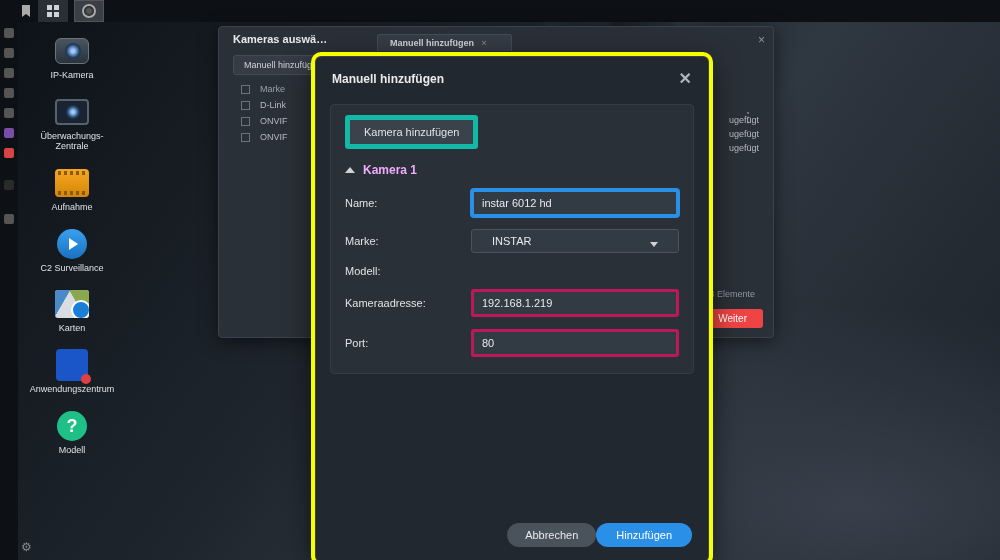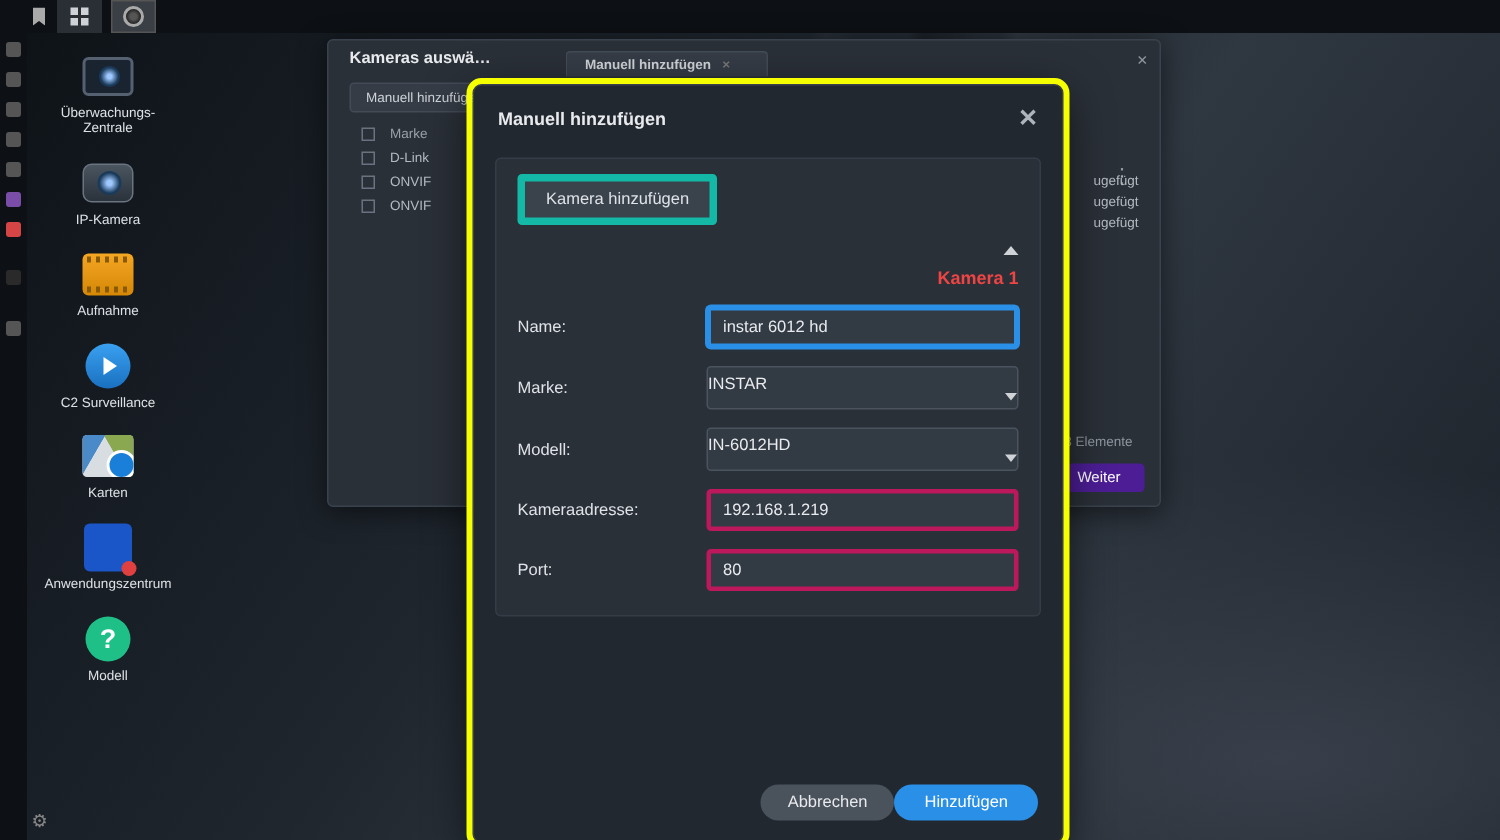--- a/index.html
+++ b/index.html
@@ -67,40 +67,40 @@
   .wiz-left{ width:260px; }
   .wiz-tab{ display:inline-block; background:#353c46; border:1px solid #434b56; padding:4px 10px; font-size:9px; border-radius:3px; color:#cfd3d8;}
   .wiz-table{ margin-top:6px; }
   .wiz-row{ display:flex; align-items:center; gap:10px; padding:3px 8px; font-size:9px; color:#b5bac1;}
   .wiz-row.hd{ color:#9aa0a8;}
   .chk{ width:9px; height:9px; border:1px solid #6a7280;}
   .wizard-right{ position:absolute; top:86px; right:14px; font-size:9px; color:#b5bac1; text-align:center;}
   .wiz-status{ padding:2px 0;}
   .wiz-els{ position:absolute; right:18px; top:262px; font-size:9px; color:#8f96a0;}
   .wiz-next{ position:absolute; right:10px; top:282px; }
-  .btn-primary{ background:#4c1d95; color:#fff; border:none; border-radius:3px; padding:4px 16px; font-size:10px;}
+  .btn-primary{ background:#ef4444; color:#fff; border:none; border-radius:3px; padding:4px 16px; font-size:10px;}
   .wiz-tabtop{ position:absolute; top:7px; left:158px; background:#353c46; border:1px solid #434b56; border-bottom:none; padding:3px 24px 3px 12px; font-size:9px; border-radius:3px 3px 0 0;font-weight:bold;}
   .wizard-close{position:absolute;top:6px;right:8px;color:#8f96a0;font-size:12px;}
   .wizard .dots{position:absolute;top:88px;right:18px;color:#8f96a0;font-size:14px;line-height:0.4;}
   
   
   .manual { position:absolute; top:34px; left:297px; width:394px; height:506px; background:#222830; border:1px solid #3a434d; border-radius:6px; box-shadow:0 8px 30px rgba(0,0,0,0.7); outline:4px solid #f5ff00; outline-offset:0px;}
   .manual-header{ display:flex; align-items:center; padding:12px 16px; font-size:12px; font-weight:600; color:#e8eaed;}
   .manual-header .x{ margin-left:auto; color:#aeb4bc; font-size:16px; cursor:pointer;}
   .manual-body{ padding:4px 14px;}
   .panel{ background:#2a3038; border:1px solid #353c46; border-radius:4px; padding:10px 14px 16px;}
   .btn-add{ background:#3a424c; border:5px solid #14b8a6; color:#dfe3e8; font-size:11px; padding:6px 14px; border-radius:3px;}
-  .sect-head{ display:flex; align-items:flex-end; gap:8px; margin-top:14px; color:#ef4444; font-weight:600; font-size:12px;flex-direction:column;}
+  .sect-head{ display:flex; align-items:center; gap:8px; margin-top:14px; color:#f0abfc; font-weight:600; font-size:12px;}
   .chev{ width:0;height:0;border-left:5px solid transparent;border-right:5px solid transparent;border-bottom:6px solid #cfd3d8;}
   .form-row{ display:flex; align-items:center; margin-top:12px;}
   .form-row label{ width:126px; font-size:11px; color:#dfe3e8;}
   .form-row .ctl{ flex:1; }
   input[type=text]{ width:100%; background:#323a44; border:3px solid #be185d; color:#e8eaed; font-size:11px; padding:5px 8px; border-radius:3px;}
   input.focused{ border-color:#2a8fe6; box-shadow:0 0 0 1px #2a8fe6;}
-  .select{ width:100%; background:#323a44; border:1px solid #4a535e; color:#e8eaed; font-size:11px; padding:5px 0; border-radius:3px; display:flex; align-items:flex-start;flex-direction:column;}
+  .select{ width:100%; background:#323a44; border:1px solid #4a535e; color:#e8eaed; font-size:11px; padding:5px 20px; border-radius:3px; display:flex; align-items:flex-end;}
   .select .caret{ margin-left:auto; width:0;height:0;border-left:4px solid transparent;border-right:4px solid transparent;border-top:5px solid #cfd3d8;}
   .manual-footer{ position:absolute; bottom:14px; right:16px; display:flex; gap:0;}
   .btn-sec{ background:#4a525c; color:#e8eaed; border:none; border-radius:14px; padding:6px 18px; font-size:11px;}
   .btn-pri{ background:#2a8fe6; color:#fff; border:none; border-radius:14px; padding:6px 20px; font-size:11px;}
 </style>
 </head>
 <body>
 
 <div class="taskbar">
   <div class="tb-spacer"></div>
@@ -135,30 +135,30 @@
   <div style="height:4px"></div>
   <div class="s-ico sq"></div>
 </div>
 
 <div class="desktop">
   <div class="wave"></div>
 
   <div class="dicons">
     <div class="dicon">
       <div class="glyph">
+          <div class="cam-body"></div>
+        </div>
+      <div class="lbl">IP-Kamera</div>
+    </div>
+    <div class="dicon">
+      <div class="glyph">
           <div class="monitor"></div>
         </div>
       <div class="lbl">Überwachungs-
 Zentrale</div>
-    </div>
-    <div class="dicon">
-      <div class="glyph">
-          <div class="cam-body"></div>
-        </div>
-      <div class="lbl">IP-Kamera</div>
     </div>
     <div class="dicon">
       <div class="glyph">
           <div class="film"></div>
         </div>
       <div class="lbl">Aufnahme</div>
     </div>
     <div class="dicon">
       <div class="glyph">
           <div class="playbtn"></div>
@@ -245,26 +245,20 @@
           <label>Marke:</label>
           <div class="ctl">
               <div class="select">
                 <span>INSTAR</span>
                 <span class="caret"></span>
               </div>
             </div>
         </div>
         <div class="form-row">
           <label>Modell:</label>
-          <div class="ctl">
-              <div class="select">
-                <span>IN-6012HD</span>
-                <span class="caret"></span>
-              </div>
-            </div>
         </div>
         <div class="form-row">
           <label>Kameraadresse:</label>
           <div class="ctl"><input type="text" value="192.168.1.219" style=""></div>
         </div>
         <div class="form-row">
           <label>Port:</label>
           <div class="ctl"><input type="text" value="80" style=""></div>
         </div>
       </div>

